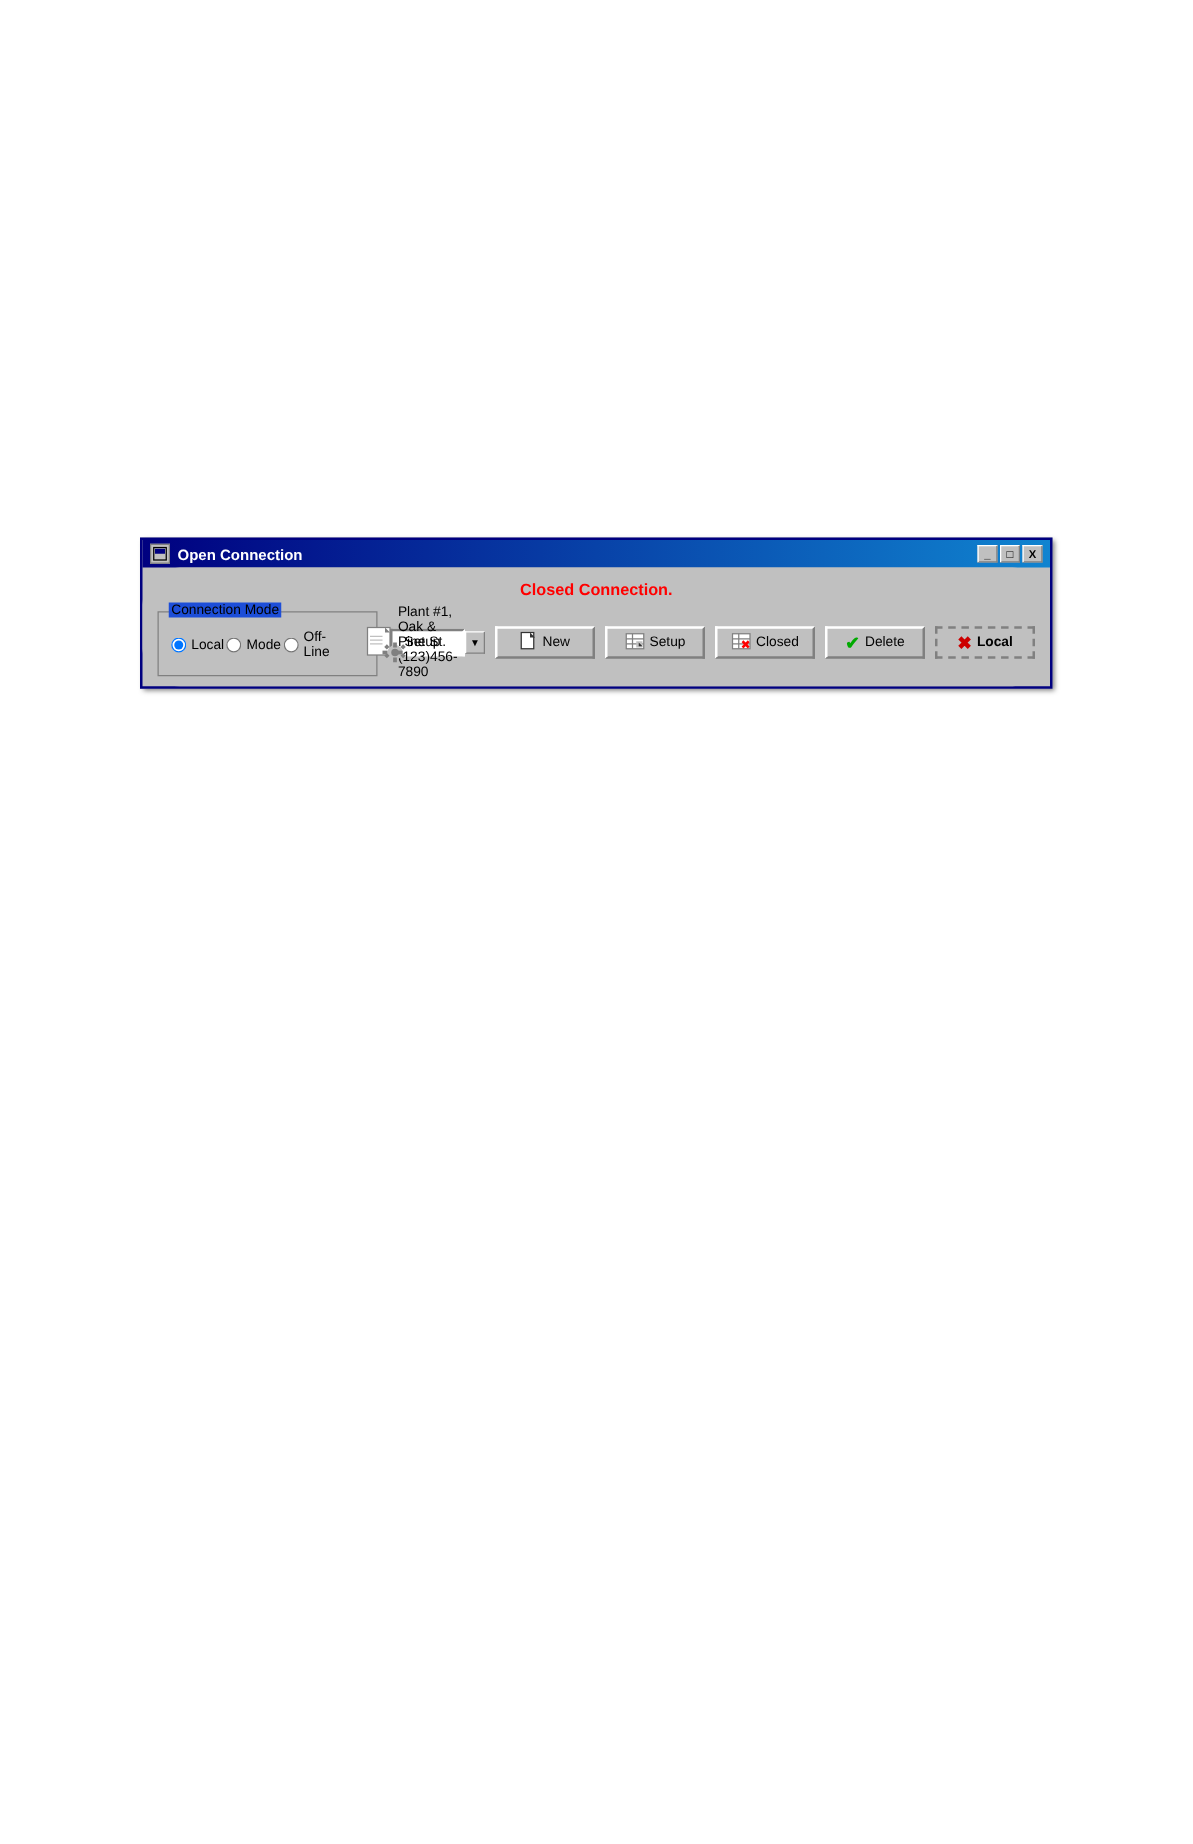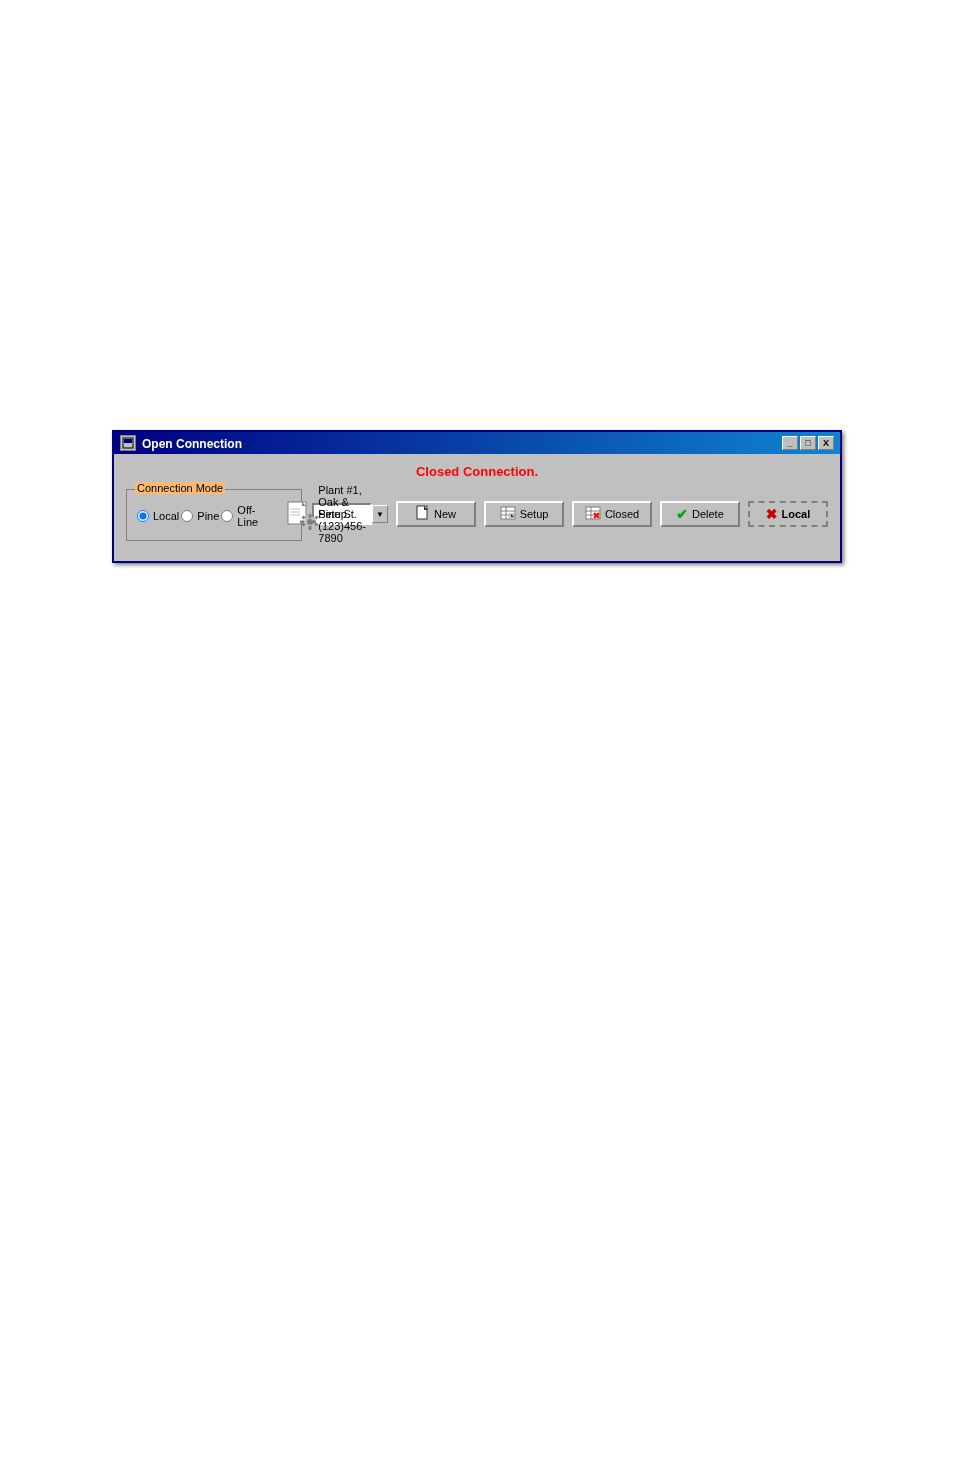--- a/index.html
+++ b/index.html
@@ -72,21 +72,21 @@
       display: flex;
       align-items: center;
       justify-content: center;
       font-size: 9px;
       cursor: pointer;
       color: #000000;
       font-weight: bold;
     }
 
     .window-body {
-      padding: 10px 12px 20px 12px;
+      padding: 10px 12px 8px 12px;
       background: #c0c0c0;
       border-radius: 30px;
     }
 
     .status-bar {
       text-align: center;
       margin-bottom: 10px;
     }
 
     .status-text {
@@ -106,21 +106,21 @@
       padding: 8px 10px 8px 10px;
       min-width: 170px;
       background: #c0c0c0;
       position: relative;
     }
 
     .group-legend {
       position: absolute;
       top: -8px;
       left: 8px;
-      background: #fdba74;
+      background: #1d4ed8;
       padding: 0 2px;
       font-size: 11px;
     }
 
     .radio-row {
       display: flex;
       align-items: center;
       gap: 4px;
       margin-bottom: 4px;
       font-size: 11px;
@@ -292,21 +292,21 @@
       <div class="connection-mode-group">
         <span class="group-legend">Connection Mode</span>
         <div class="conn-mode-row">
           <div class="radios-col">
             <label class="radio-row">
               <input type="radio" name="connmode" class="radio-input" checked="" style="">
               <span>Local</span>
             </label>
             <label class="radio-row">
               <input type="radio" name="connmode" class="radio-input" style="">
-              <span>Pine</span>
+              <span>Mode</span>
             </label>
             <label class="radio-row">
               <input type="radio" name="connmode" class="radio-input" style="">
               <span>Off-Line</span>
             </label>
           </div>
           <div class="setup-area">
             <div class="setup-icon-container">
               
               <svg width="34" height="30" viewBox="0 0 34 30">

